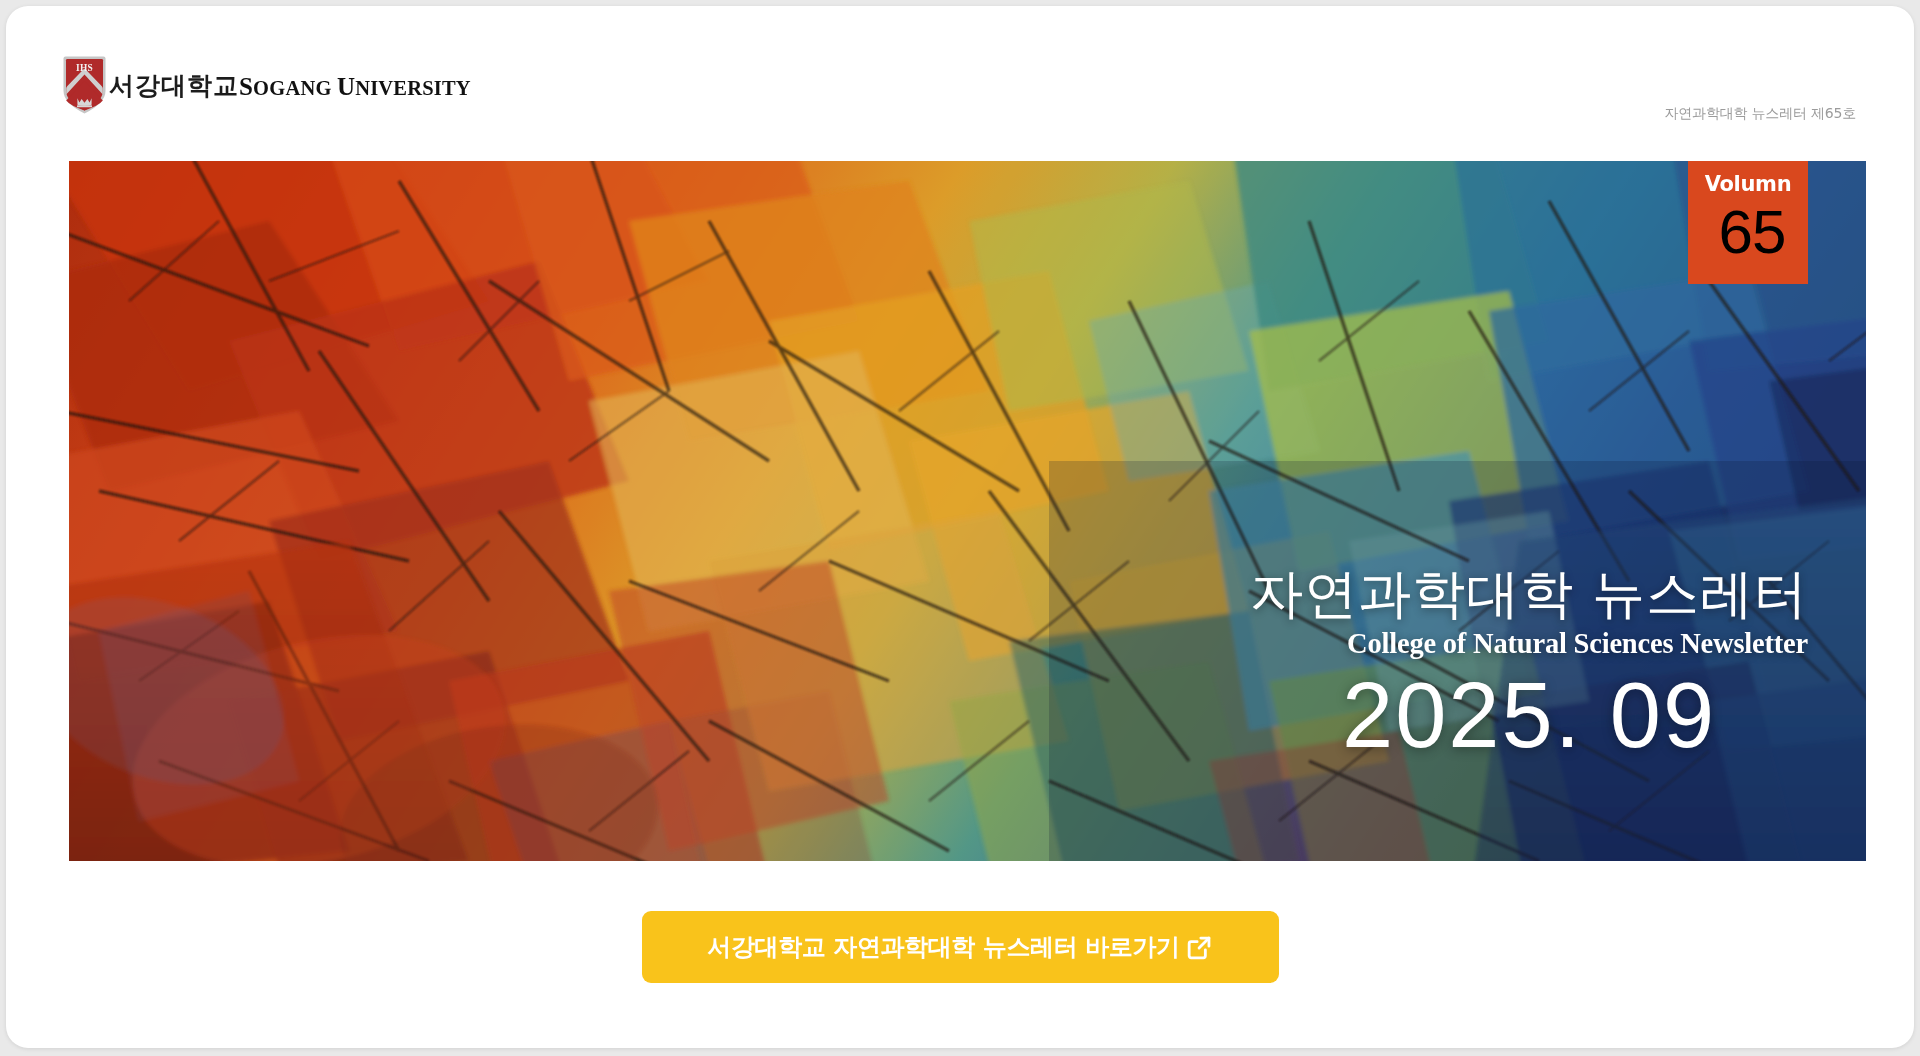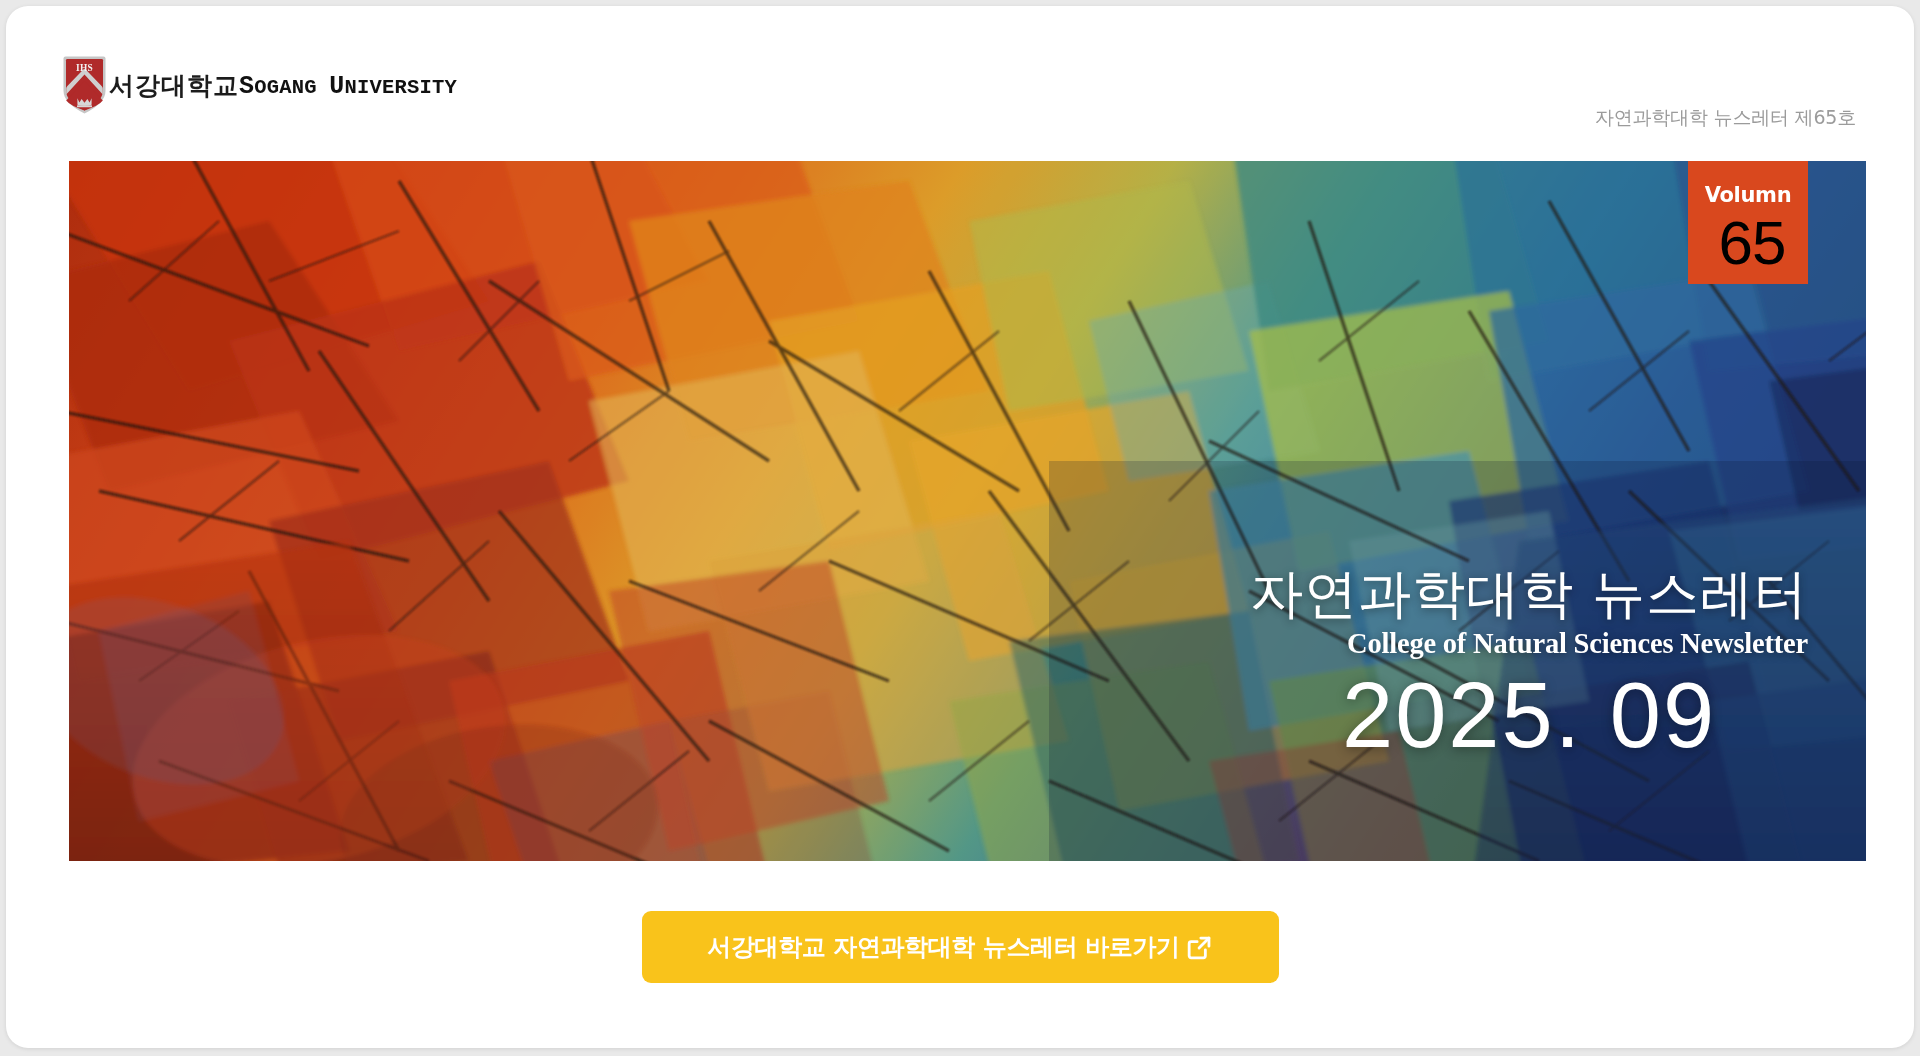--- a/index.html
+++ b/index.html
@@ -62,35 +62,35 @@
   }
   #wordmark-ko {
     font-size: 25px;
     font-weight: 700;
     letter-spacing: 1px;
     color: #1c1c1c;
     line-height: 1.08;
     font-family: "DejaVu Sans", "Liberation Sans", sans-serif;
   }
   #wordmark-en {
-    font-family: Liberation Mono, monospace;
+    font-family: Liberation Serif, serif;
     font-size: 20.5px;
     font-weight: 700;
     letter-spacing: 0.2px;
     color: #111111;
     line-height: 1.12;
     margin-top: 1px;
   }
   #wordmark-en .cap { font-size: 25px; }
 
   
   #issue-label {
     margin-right: 58px;
     margin-top: 99px;
-    font-size: 19px;
+    font-size: 14px;
     color: #9b9b9b;
     letter-spacing: -0.2px;
     font-family: "DejaVu Sans", "Liberation Sans", sans-serif;
     white-space: nowrap;
   }
 
   
   #hero {
     position: absolute;
     left: 63px;
@@ -112,21 +112,21 @@
   #volume-badge {
     position: absolute;
     right: 58px;
     top: 0;
     width: 120px;
     height: 123px;
     background: #d9481e;
     display: flex;
     flex-direction: column;
     align-items: center;
-    justify-content: center;
+    justify-content: flex-start;
     padding-top: 13px;
     z-index: 6;
   }
   #volume-badge-label {
     color: #ffffff;
     font-size: 21px;
     font-weight: 700;
     letter-spacing: -0.3px;
     line-height: 1;
     font-family: "DejaVu Sans", "Liberation Sans", sans-serif;

